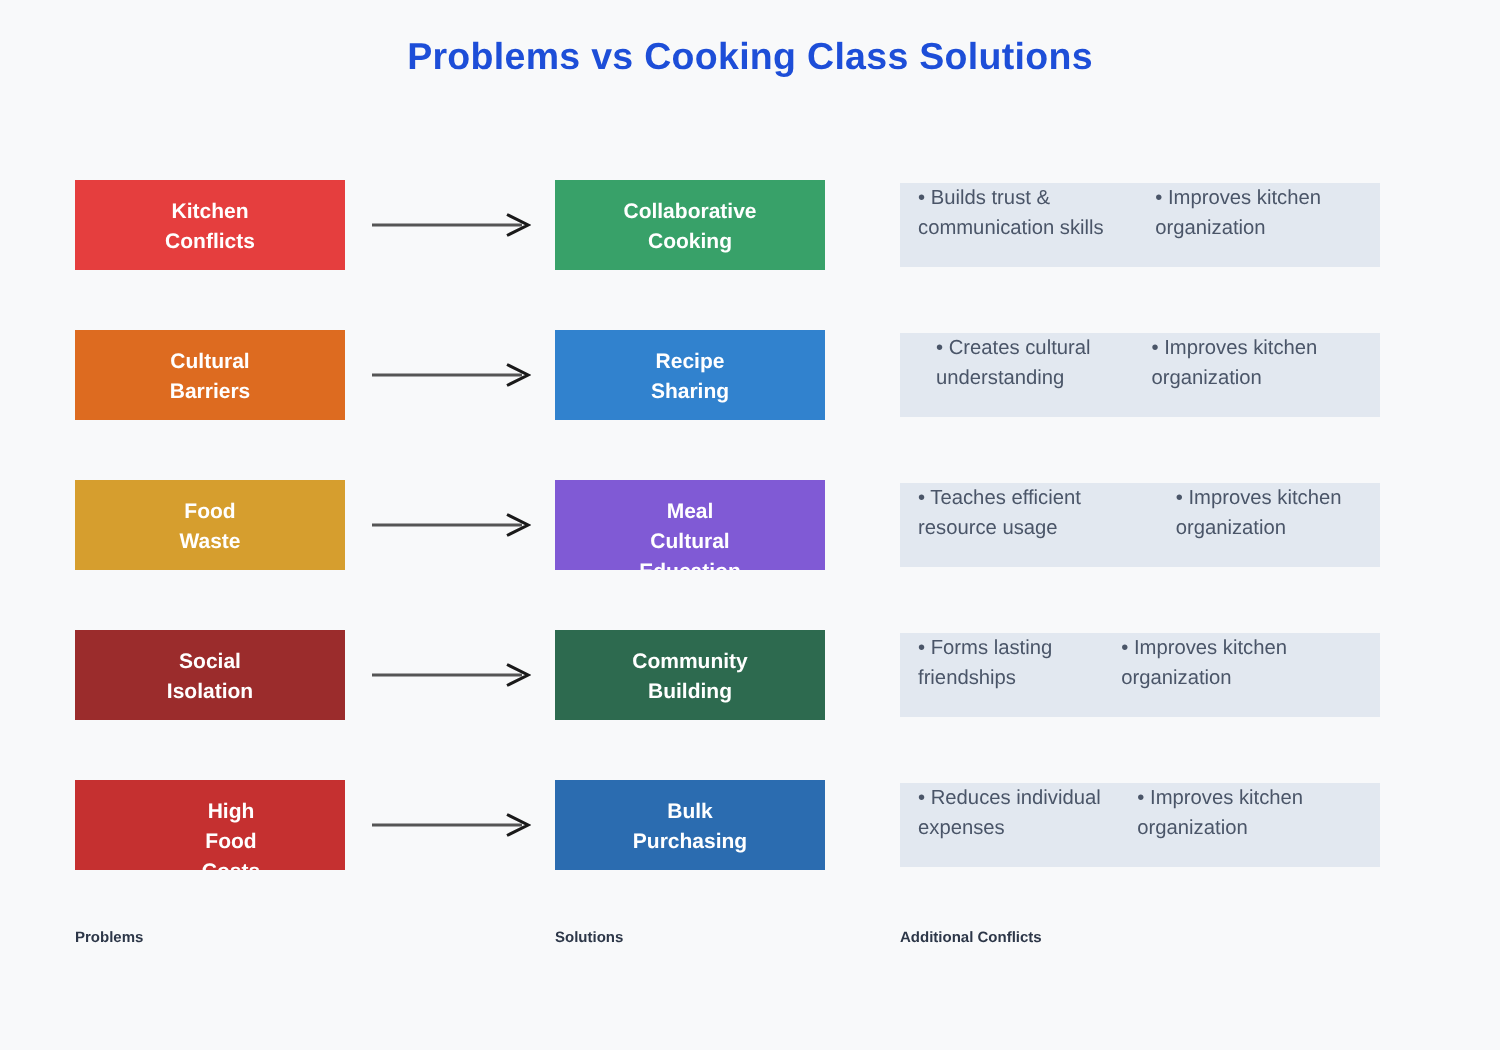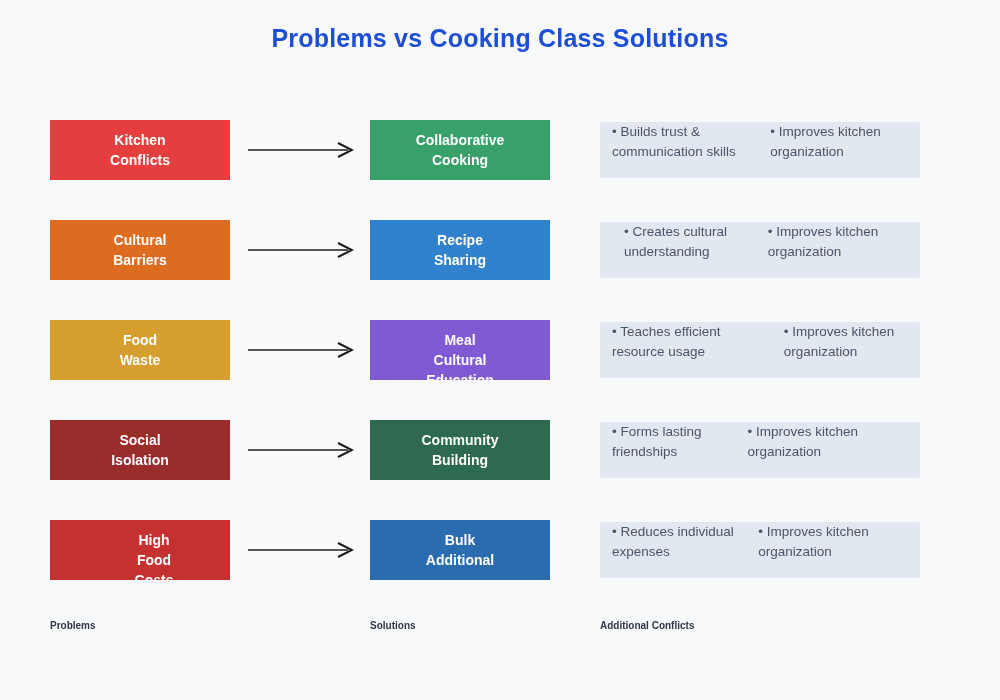--- a/index.html
+++ b/index.html
@@ -165,21 +165,21 @@
           <div>High</div>
           <div>Food</div>
           <div>Costs</div>
         </div>
     <svg class="arrow" width="106" height="18" viewBox="0 0 106 18">
       <line x1="0" y1="9" x2="100" y2="9"></line>
       <path d="M90 2 L104 9 L90 16"></path>
     </svg>
     <div class="box solution-box" style="background: rgb(43, 108, 176);">
           <div>Bulk</div>
-          <div>Additional</div>
+          <div>Purchasing</div>
         </div>
     <div class="benefits-box" style="background: rgb(226, 232, 240);">
           <div>• Reduces individual expenses</div>
           <div>• Improves kitchen organization</div>
         </div>
   </div>
     </div>
 
   <div class="col-label problems">Problems</div>
   <div class="col-label solutions">Solutions</div>

